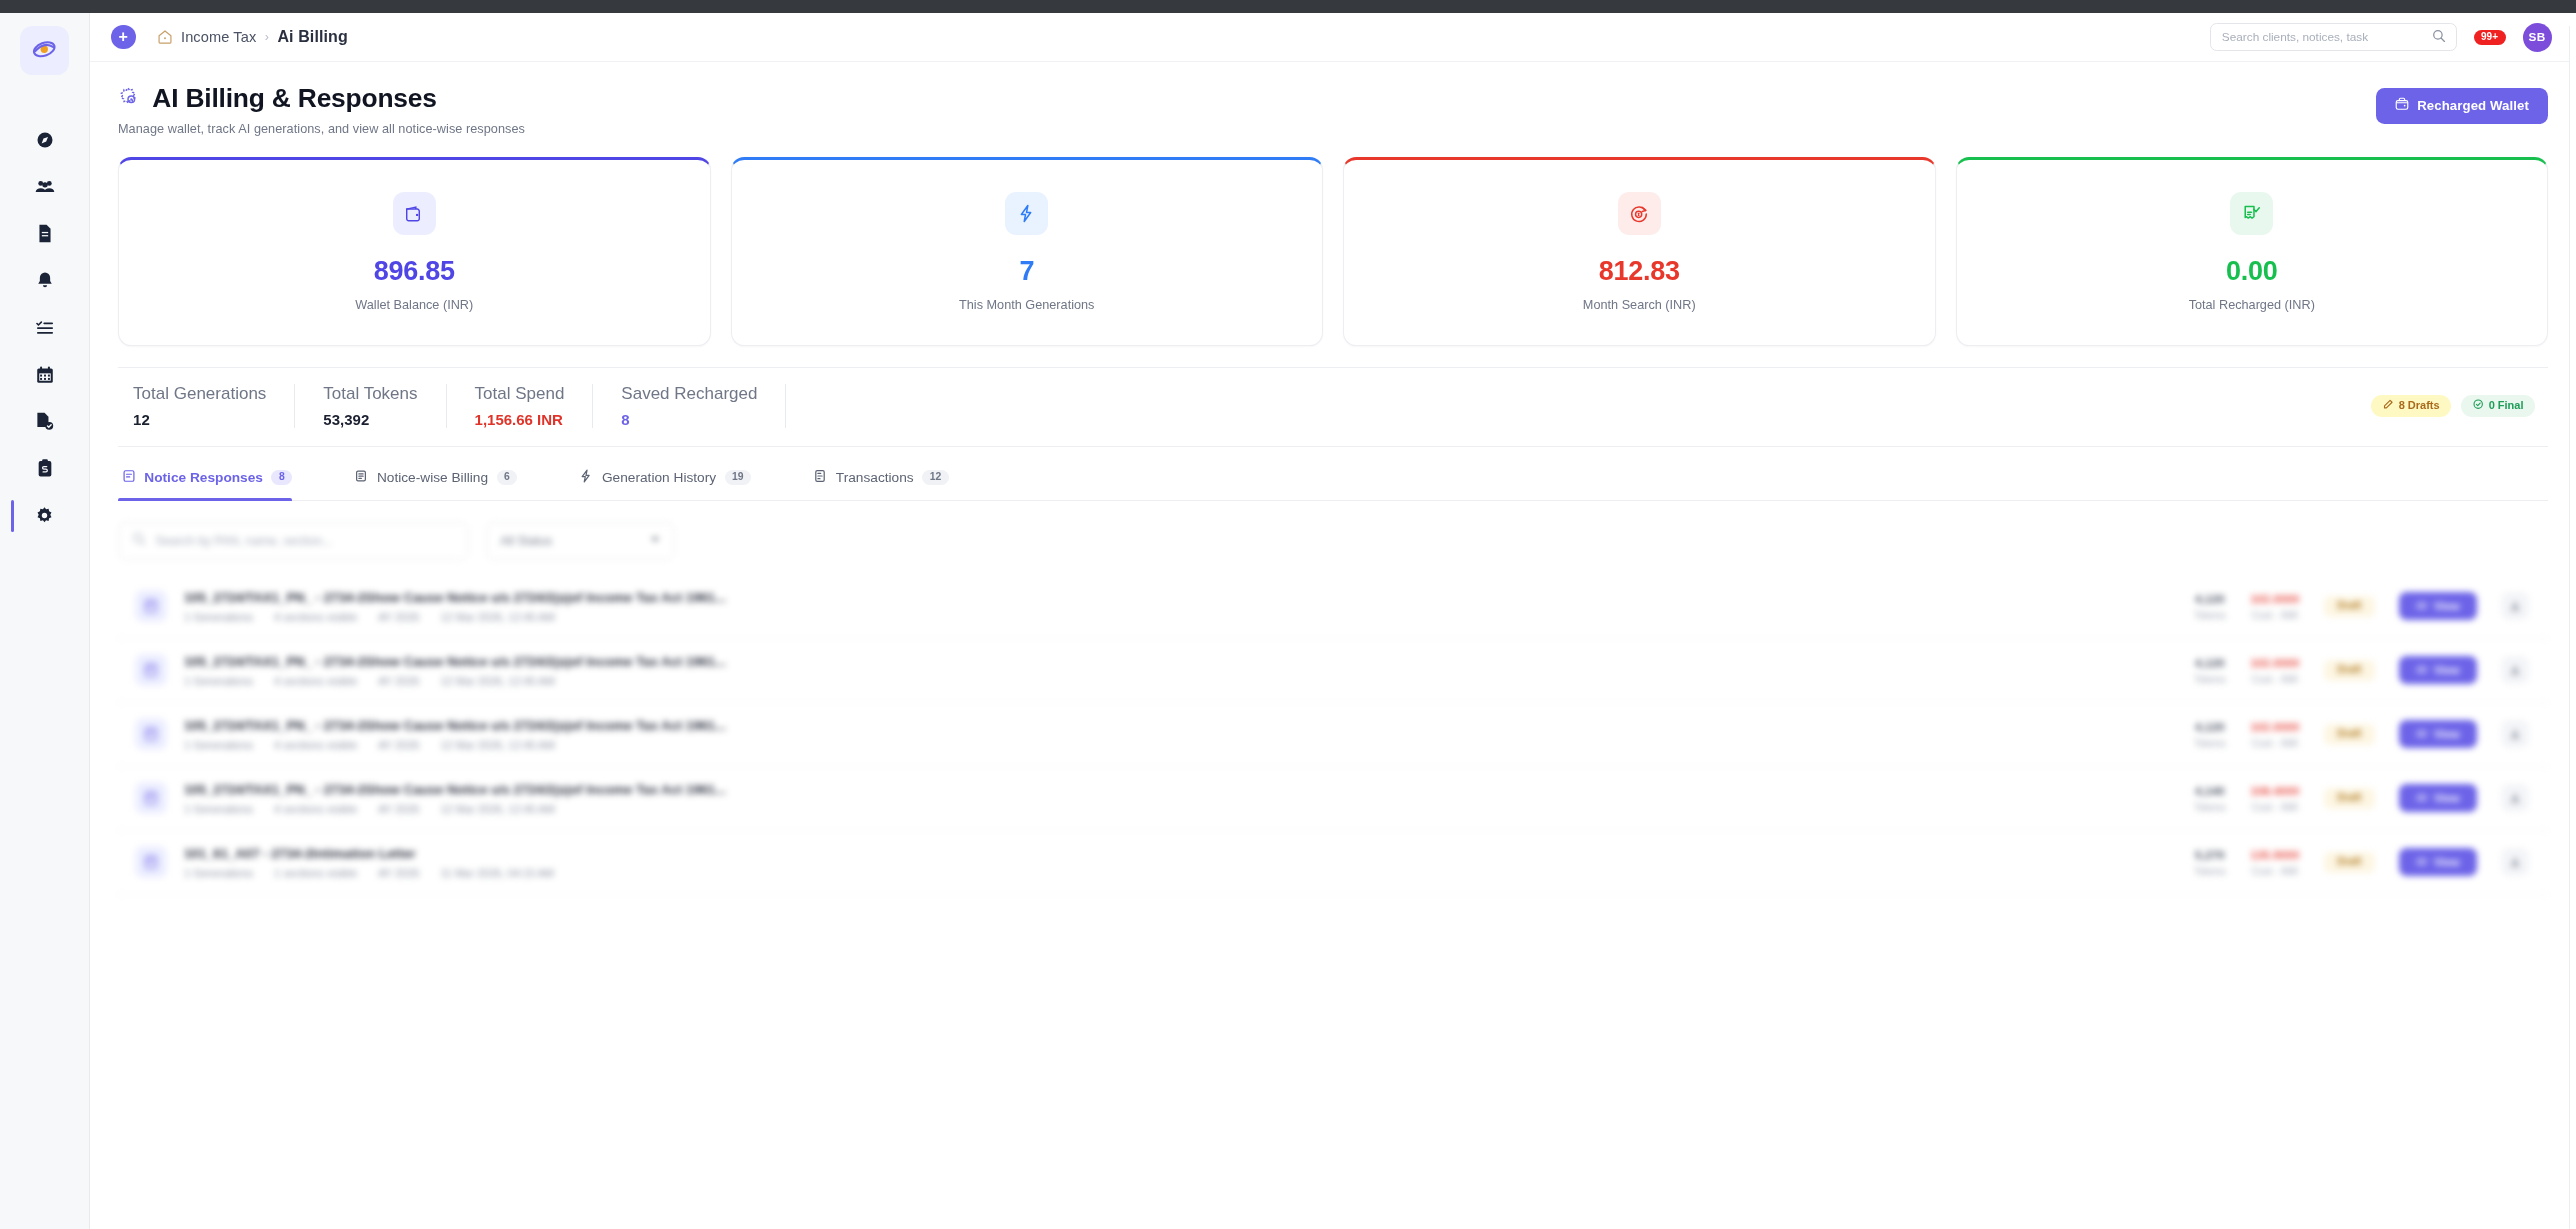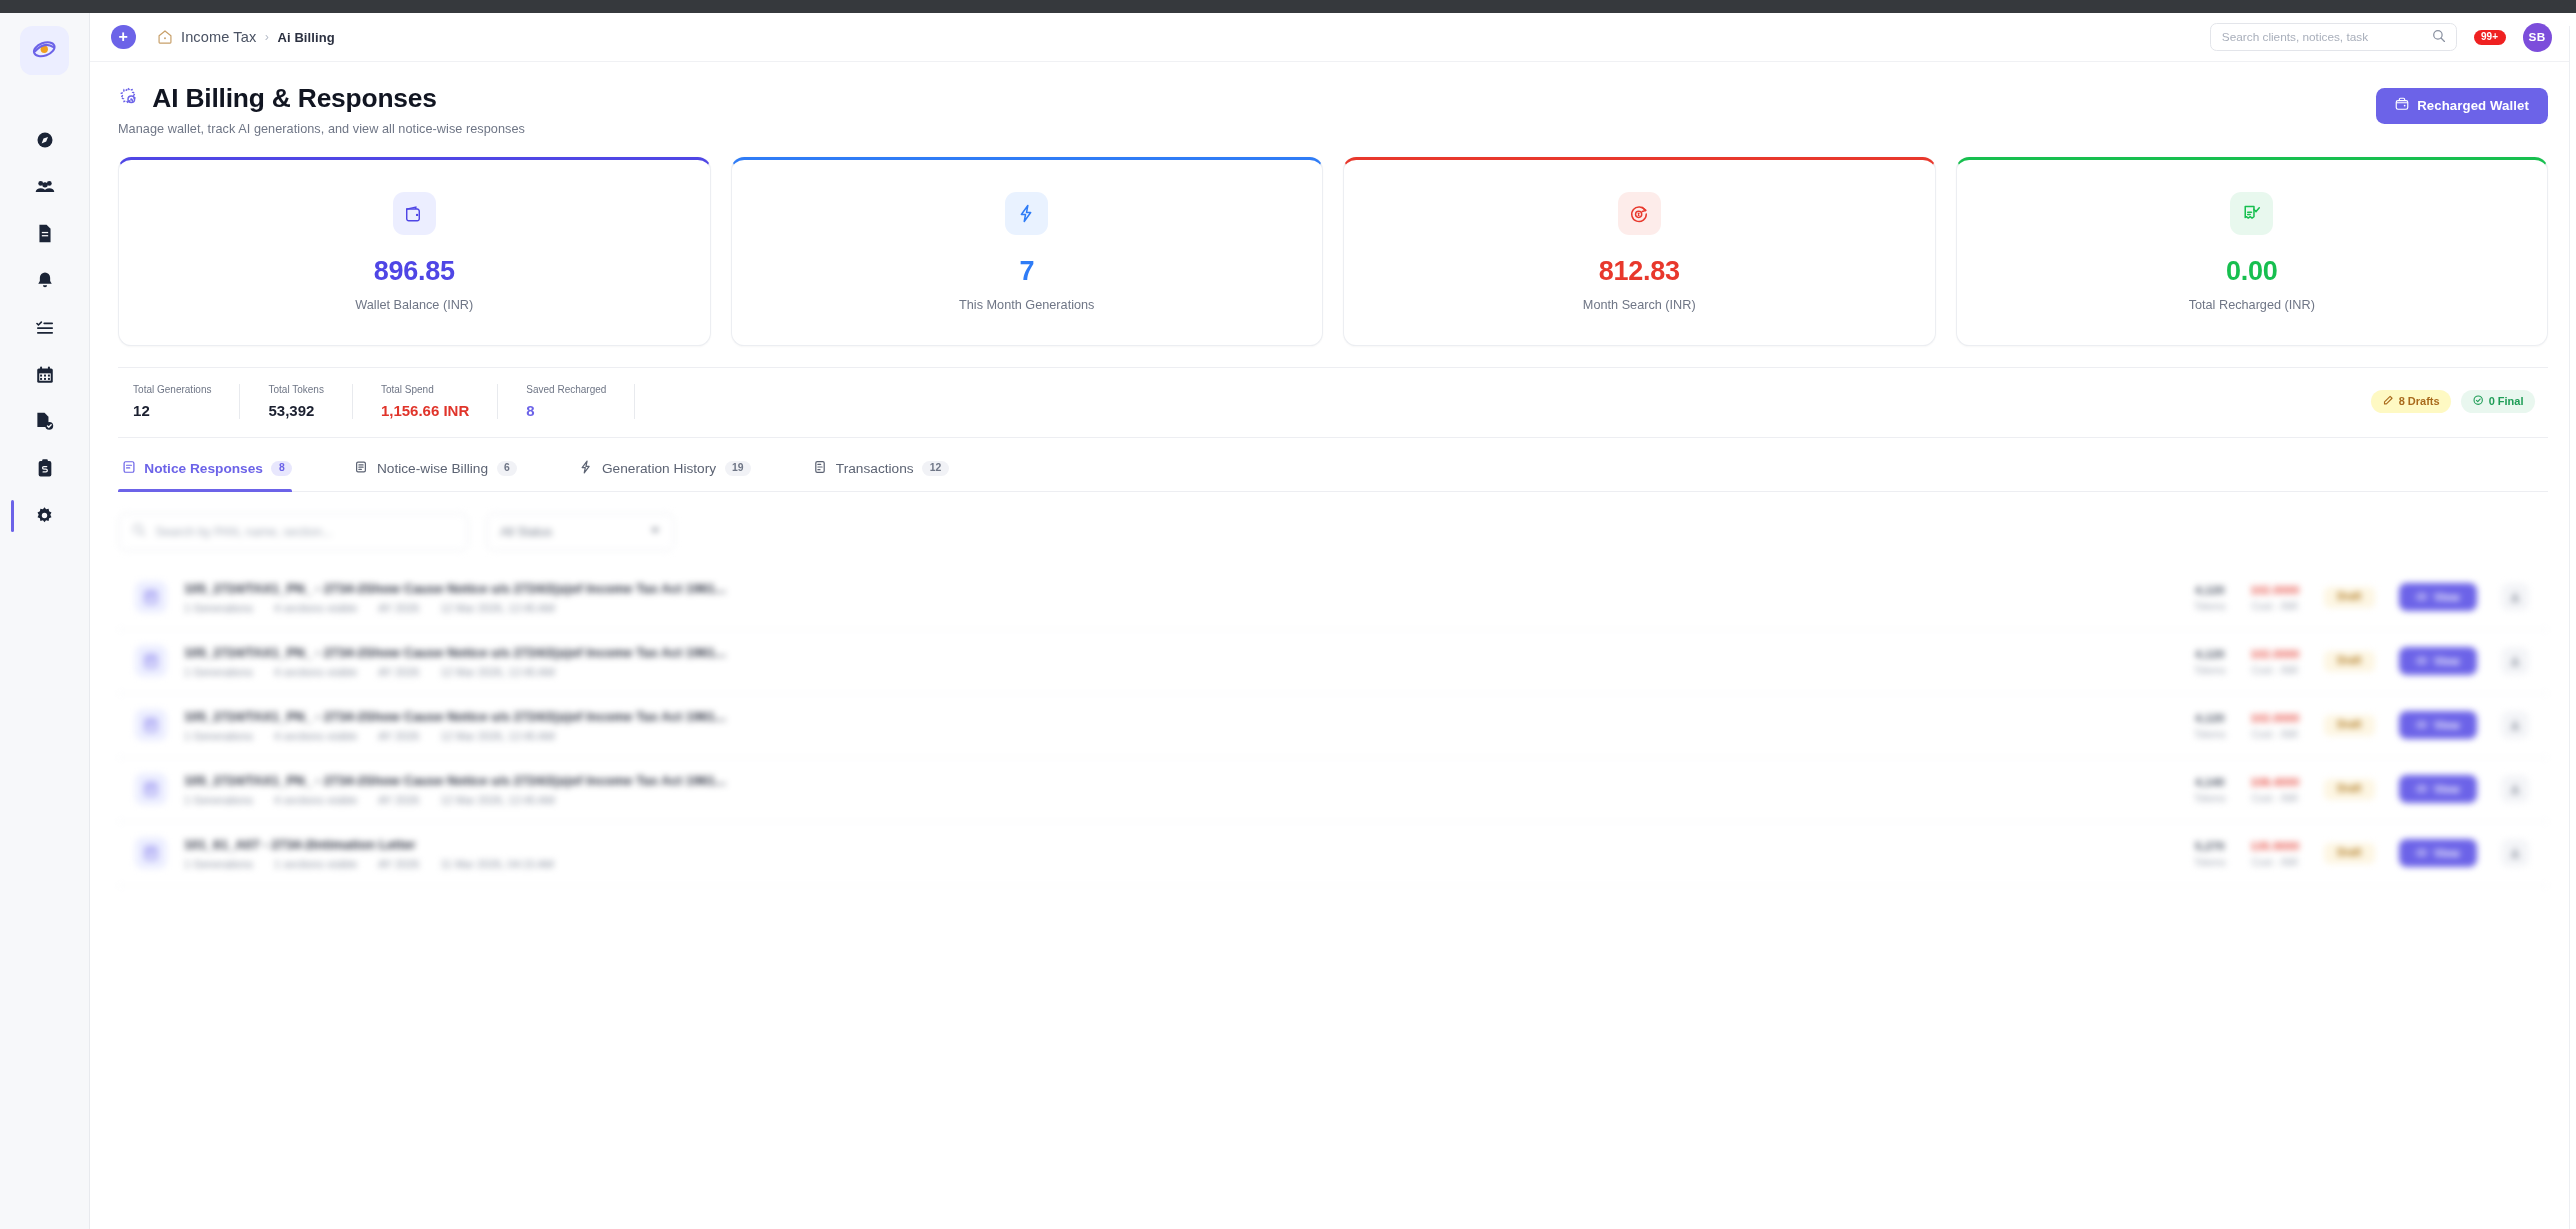--- a/index.html
+++ b/index.html
@@ -69,21 +69,21 @@
     width: 24.5px; height: 24.5px; border-radius: 50%;
     background: #6c63e8; color: #fff;
     display: flex; align-items: center; justify-content: center;
     font-size: 16px; line-height: 1; font-weight: 600;
     cursor: pointer; flex: 0 0 24.5px;
   }
   .breadcrumb { display: flex; align-items: center; gap: 8.5px; margin-left: 21px; }
   .bc-home { display: flex; align-items: center; }
   .bc-link { font-size: 14.6px; color: #4a5263; cursor: pointer; letter-spacing: 0.1px; }
   .bc-sep { font-size: 12.3px; color: #b6bcc8; }
-  .bc-current { font-size: 13px; color: #2b3040; font-weight: 700; letter-spacing: 0.1px; }
+  .bc-current { font-size: 16px; color: #2b3040; font-weight: 700; letter-spacing: 0.1px; }
   .topbar-right { margin-left: auto; display: flex; align-items: center; gap: 17px; padding-left: 16px; }
   .search-box {
     width: 247px; height: 28px; border: 0.9px solid #e3e5ea; border-radius: 6.6px;
     display: flex; align-items: center; padding: 0 9.4px 0 11.3px; gap: 5.7px;
     background: #fff;
   }
   .search-box input {
     flex: 1 1 auto; border: 0; outline: 0; font-size: 11.8px; color: #4a5263;
     font-family: inherit; background: transparent; min-width: 0;
   }
@@ -133,21 +133,21 @@
 
   
   .summary {
     display: flex; align-items: center;
     border-top: 0.9px solid #edeef2; border-bottom: 0.9px solid #edeef2;
     margin-top: 21px; padding: 16px 3.8px 18px;
   }
   .sum-item { padding: 0 28px; border-right: 0.9px solid #e8eaee; }
   .sum-item:first-child { padding-left: 11.3px; }
   .sum-item:last-of-type { border-right: 0; }
-  .sum-lbl { font-size: 10px; color: #6f7686; }
+  .sum-lbl { font-size: 17px; color: #6f7686; }
   .sum-val { font-size: 15px; font-weight: 700; color: #1b2030; margin-top: 7.5px; }
   .sum-val.red { color: #e0342a; }
   .sum-val.violet { color: #6c63e8; }
   .sum-right { margin-left: auto; display: flex; align-items: center; gap: 10.4px; padding-right: 9.4px; }
   .pill {
     display: flex; align-items: center; gap: 5.7px;
     font-size: 11px; font-weight: 700; border-radius: 12.3px; padding: 4.7px 11.3px 5.7px;
     cursor: pointer;
   }
   .pill.drafts { background: #fef9c3; color: #a96a1c; }

